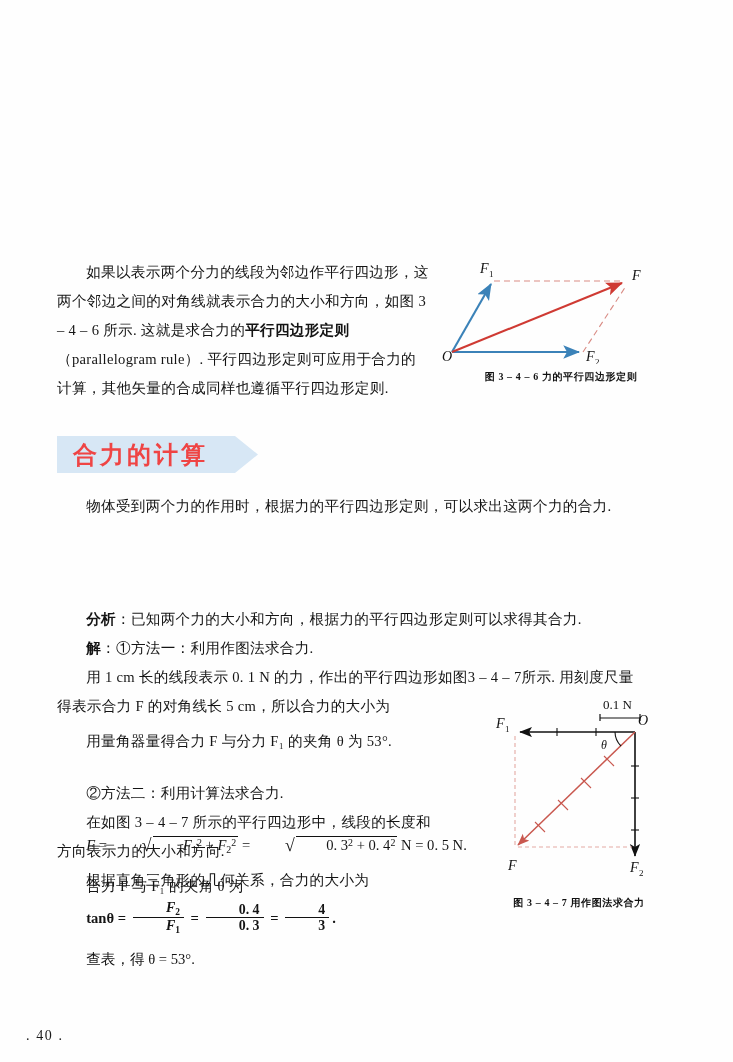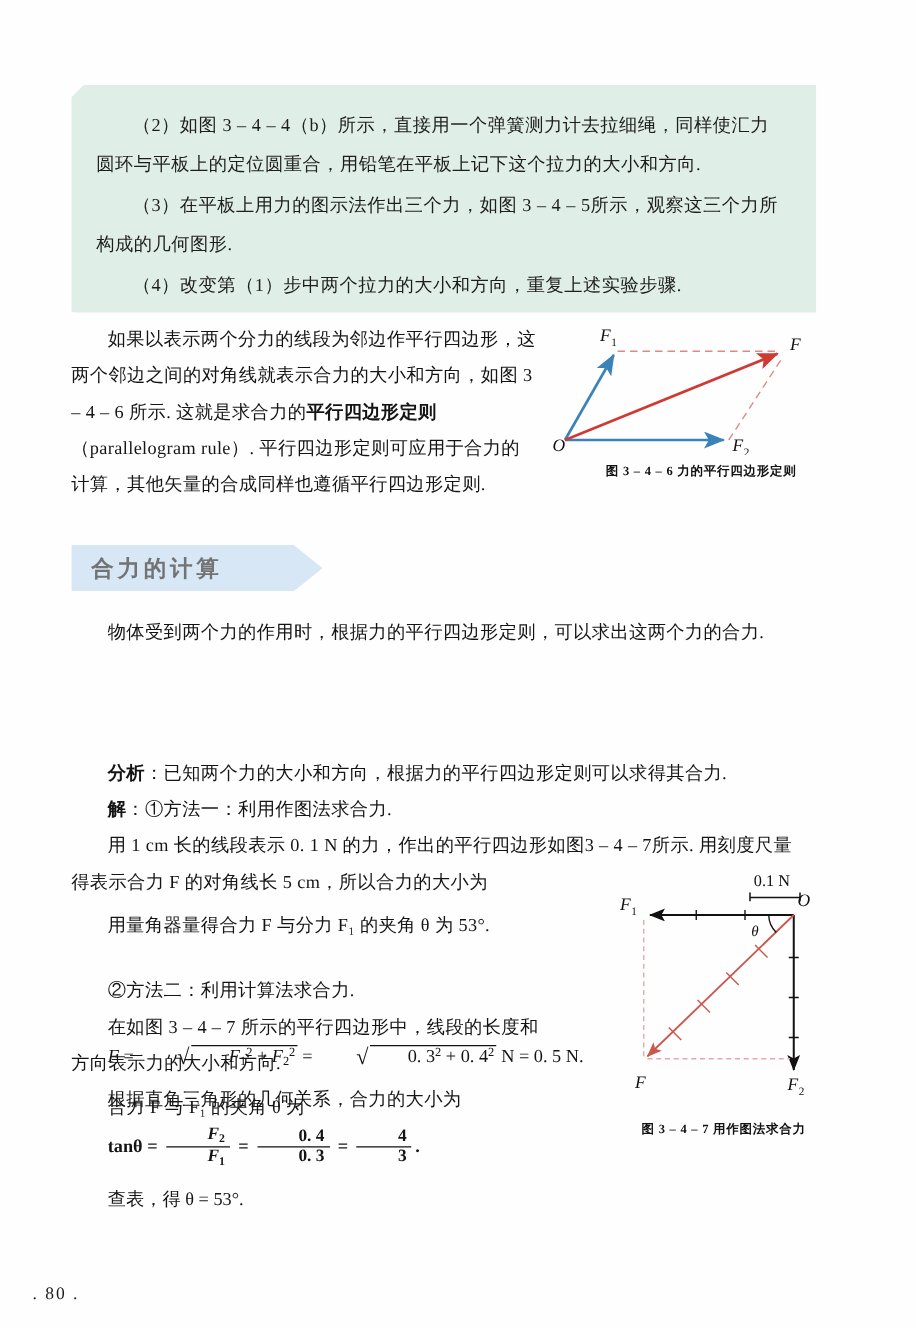--- a/index.html
+++ b/index.html
@@ -92,23 +92,23 @@
     left: 0; top: 0;
     width: 100%; height: 100%;
     background: #d7e7f5;
     clip-path: polygon(0 0, 178px 0, 201px 50%, 178px 100%, 0 100%);
   }
   #sec-heading .htext {
     position: absolute;
     left: 16px;
     top: 50%;
     transform: translateY(-50%);
-    font-size: 18px;
+    font-size: 24px;
     font-weight: bold;
-    color: #737373;
+    color: #ef4444;
     letter-spacing: 3px;
     font-family: "Liberation Sans", sans-serif;
   }
 
   #p-intro2 { left: 57px; top: 492px; width: 596px; }
   #p-example { left: 57px; top: 548px; width: 600px; }
   #p-analysis { left: 57px; top: 605px; width: 600px; }
   #p-solve { left: 57px; top: 634px; width: 600px; }
   #p-graph1 { left: 57px; top: 663px; width: 600px; }
   #p-f-eq { left: 57px; top: 721px; width: 400px; }
@@ -198,26 +198,20 @@
     color: #1a1a1a;
   }
 
   svg text { font-family: "Liberation Serif", serif; }
 </style>
 </head>
 <body>
 
 <div class="page">
 
-  <div class="callout">
-    <p>（2）如图 3 – 4 – 4（b）所示，直接用一个弹簧测力计去拉细绳，同样使汇力圆环与平板上的定位圆重合，用铅笔在平板上记下这个拉力的大小和方向.</p>
-    <p>（3）在平板上用力的图示法作出三个力，如图 3 – 4 – 5所示，观察这三个力所构成的几何图形.</p>
-    <p>（4）改变第（1）步中两个拉力的大小和方向，重复上述实验步骤.</p>
-    <p>根据实验结果，可以得出这三个力满足什么样的几何关系呢？</p>
-  </div>
 
   <div class="para" id="intro-para">
     <p class="indent">
       <span>如果以表示两个分力的线段为邻边作平行四边形，这两个邻边之间的对角线就表示合力的大小和方向，如图 3 – 4 – 6 所示. 这就是求合力的</span><b class="bold">平行四边形定则</b><span>（parallelogram rule）. 平行四边形定则可应用于合力的计算，其他矢量的合成同样也遵循平行四边形定则.</span>
     </p>
   </div>
 
   <div id="fig346">
     <div class="canvas">
       <svg width="250" height="108" viewBox="0 0 250 108">
@@ -370,15 +364,15 @@
         <text x="24" y="38" font-size="14" font-style="italic" fill="#111">F</text>
         <text x="33" y="42" font-size="9" fill="#111">1</text>
         <text x="36" y="180" font-size="14" font-style="italic" fill="#111">F</text>
         <text x="158" y="182" font-size="14" font-style="italic" fill="#111">F</text>
         <text x="167" y="186" font-size="9" fill="#111">2</text>
       </svg>
     </div>
     <div class="cap">图 3 – 4 – 7    用作图法求合力</div>
   </div>
 
-  <div id="page-num">. 80 .</div>
+  <div id="page-num">. 40 .</div>
 
 </div>
 
 </body></html>

